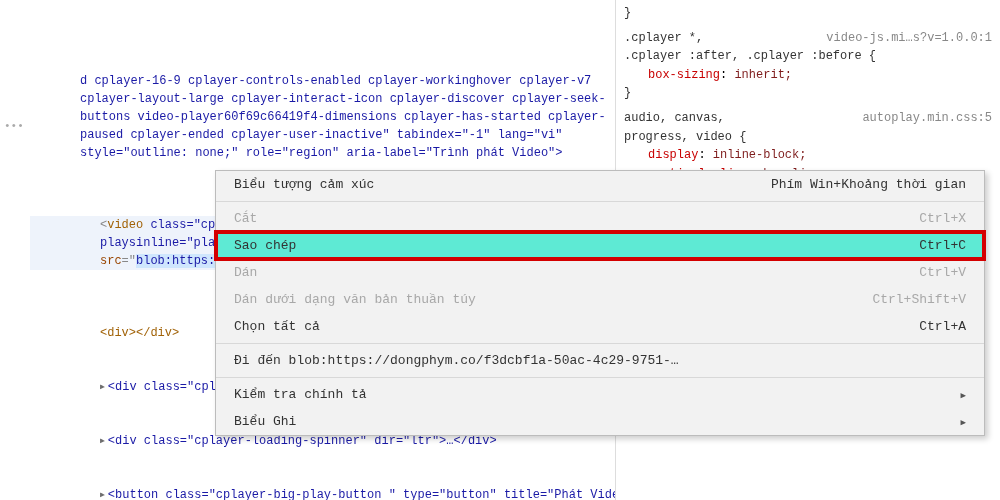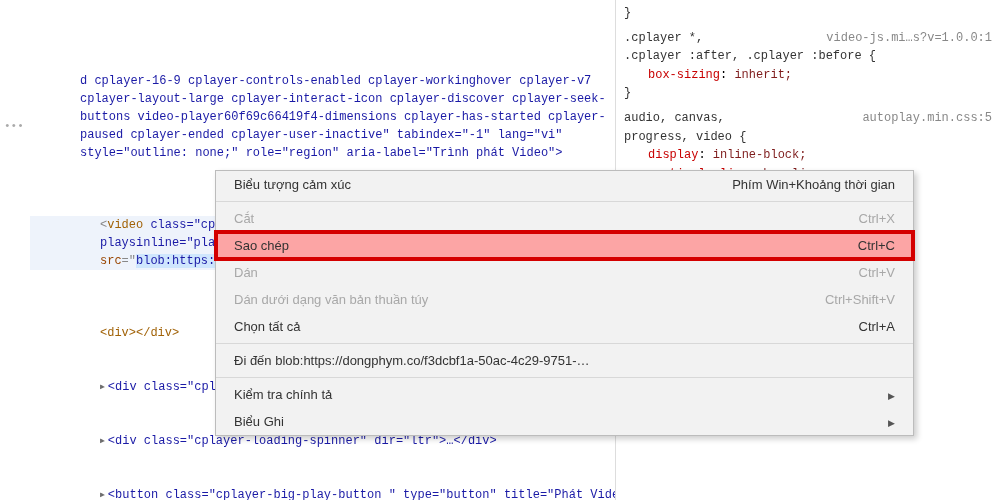--- a/index.html
+++ b/index.html
@@ -85,41 +85,41 @@
     border-radius:50%;position:relative;
   }
   .watermark-icon::after{
     content:"";position:absolute;width:18px;height:4px;background:rgba(150,150,150,0.18);
     right:-6px;top:30px;transform:rotate(45deg);
   }
   .context-menu {
     position: absolute;
     top: 170px;
     left: 215px;
-    width: 699px;
+    width: 770px;
     background: #f2f2f2;
     border: 1px solid #bcbcbc;
     box-shadow: 3px 3px 6px rgba(0,0,0,0.2);
-    font-family: Liberation Sans, sans-serif;
+    font-family: Liberation Mono, monospace;
     font-size: 13px;
     z-index: 10;
   }
   .menu-item {
     padding: 6px 18px;
     display: flex;
     justify-content: space-between;
     color: #333;
     cursor: default;
   }
   .menu-item.disabled { color: #a8a8a8; }
   .menu-sep { height:1px; background:#d8d8d8; margin: 3px 0;}
   .menu-item.highlighted {
     outline: 4px solid #d40000;
     outline-offset: -2px;
-    background: #fca5a5;
+    background: #5eead4;
     gap: 24px;
   }
   .submenu-arrow::after { content:"▶"; font-size:9px; color:#555; }
 </style>
 </head>
 <body>
 
 <div class="devtools">
 
   <div class="dom-panel">

